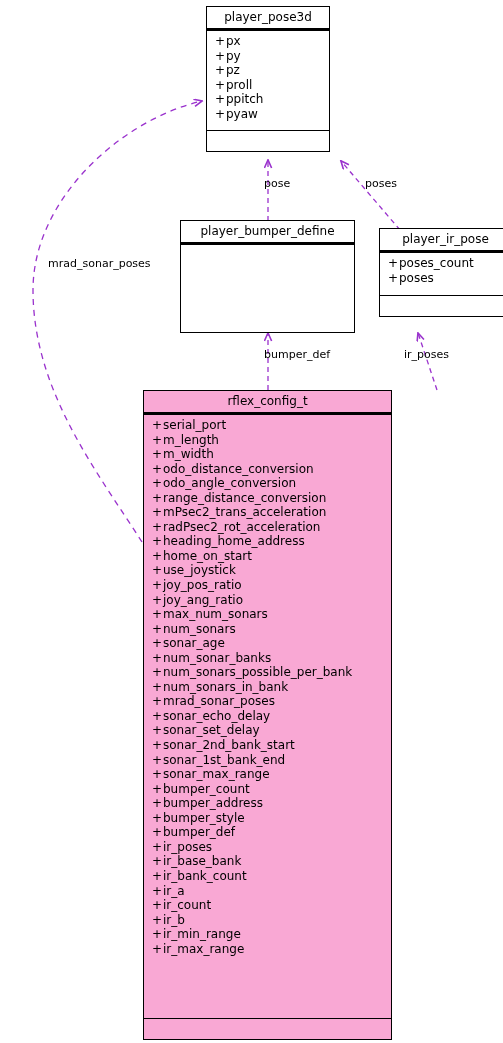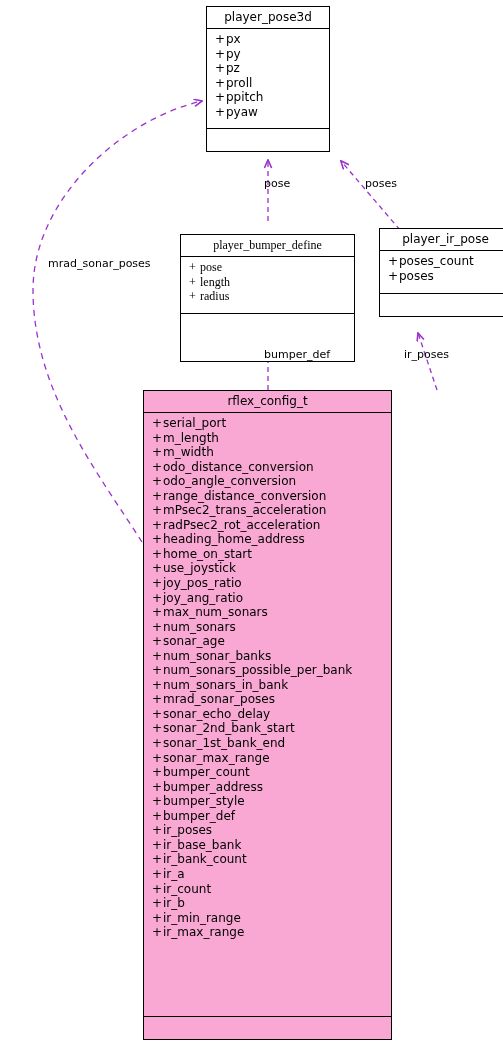--- a/index.html
+++ b/index.html
@@ -34,21 +34,21 @@
   .umlbox.filled {
     background: #f9a8d4;
   }
   .title-cell {
     box-sizing: border-box;
     text-align: center;
     font-size: 12px;
     color: #000000;
     line-height: 14px;
     padding: 3px 4px 4px 4px;
-    border-bottom: 1px solid #000000;
+    border-bottom: 3px solid #000000;
     white-space: nowrap;
   }
   .attr-cell {
     box-sizing: border-box;
     border-bottom: 1px solid #000000;
     padding: 3px 2px 3px 8px;
   }
   .attr-row {
     font-size: 12px;
     color: #000000;
@@ -123,33 +123,22 @@
       <div class="attr-row">
         <span class="plus">+</span><span>ppitch</span>
       </div>
       <div class="attr-row">
         <span class="plus">+</span><span>pyaw</span>
       </div>
     </div>
     <div class="method-cell"></div>
   </div>
 
-  <div class="umlbox" style="left:180px; top:234px; width:175px; height:128px;font-family:Liberation Serif, serif;">
+  <div class="umlbox" style="left:180px; top:220px; width:175px; height:113px;">
     <div class="title-cell">player_bumper_define</div>
-    <div class="attr-cell" style="height:57px;">
-      <div class="attr-row">
-        <span class="plus">+</span><span>pose</span>
-      </div>
-      <div class="attr-row">
-        <span class="plus">+</span><span>length</span>
-      </div>
-      <div class="attr-row">
-        <span class="plus">+</span><span>radius</span>
-      </div>
-    </div>
     <div class="method-cell"></div>
   </div>
 
   <div class="umlbox" style="left:379px; top:228px; width:133px; height:89px;">
     <div class="title-cell">player_ir_pose</div>
     <div class="attr-cell" style="height:43px;">
       <div class="attr-row">
         <span class="plus">+</span><span>poses_count</span>
       </div>
       <div class="attr-row">
@@ -176,20 +165,21 @@
       <div class="attr-row"><span class="plus">+</span><span>joy_pos_ratio</span></div>
       <div class="attr-row"><span class="plus">+</span><span>joy_ang_ratio</span></div>
       <div class="attr-row"><span class="plus">+</span><span>max_num_sonars</span></div>
       <div class="attr-row"><span class="plus">+</span><span>num_sonars</span></div>
       <div class="attr-row"><span class="plus">+</span><span>sonar_age</span></div>
       <div class="attr-row"><span class="plus">+</span><span>num_sonar_banks</span></div>
       <div class="attr-row"><span class="plus">+</span><span>num_sonars_possible_per_bank</span></div>
       <div class="attr-row"><span class="plus">+</span><span>num_sonars_in_bank</span></div>
       <div class="attr-row"><span class="plus">+</span><span>mrad_sonar_poses</span></div>
       <div class="attr-row"><span class="plus">+</span><span>sonar_echo_delay</span></div>
+      <div class="attr-row"><span class="plus">+</span><span>sonar_set_delay</span></div>
       <div class="attr-row"><span class="plus">+</span><span>sonar_2nd_bank_start</span></div>
       <div class="attr-row"><span class="plus">+</span><span>sonar_1st_bank_end</span></div>
       <div class="attr-row"><span class="plus">+</span><span>sonar_max_range</span></div>
       <div class="attr-row"><span class="plus">+</span><span>bumper_count</span></div>
       <div class="attr-row"><span class="plus">+</span><span>bumper_address</span></div>
       <div class="attr-row"><span class="plus">+</span><span>bumper_style</span></div>
       <div class="attr-row"><span class="plus">+</span><span>bumper_def</span></div>
       <div class="attr-row"><span class="plus">+</span><span>ir_poses</span></div>
       <div class="attr-row"><span class="plus">+</span><span>ir_base_bank</span></div>
       <div class="attr-row"><span class="plus">+</span><span>ir_bank_count</span></div>

